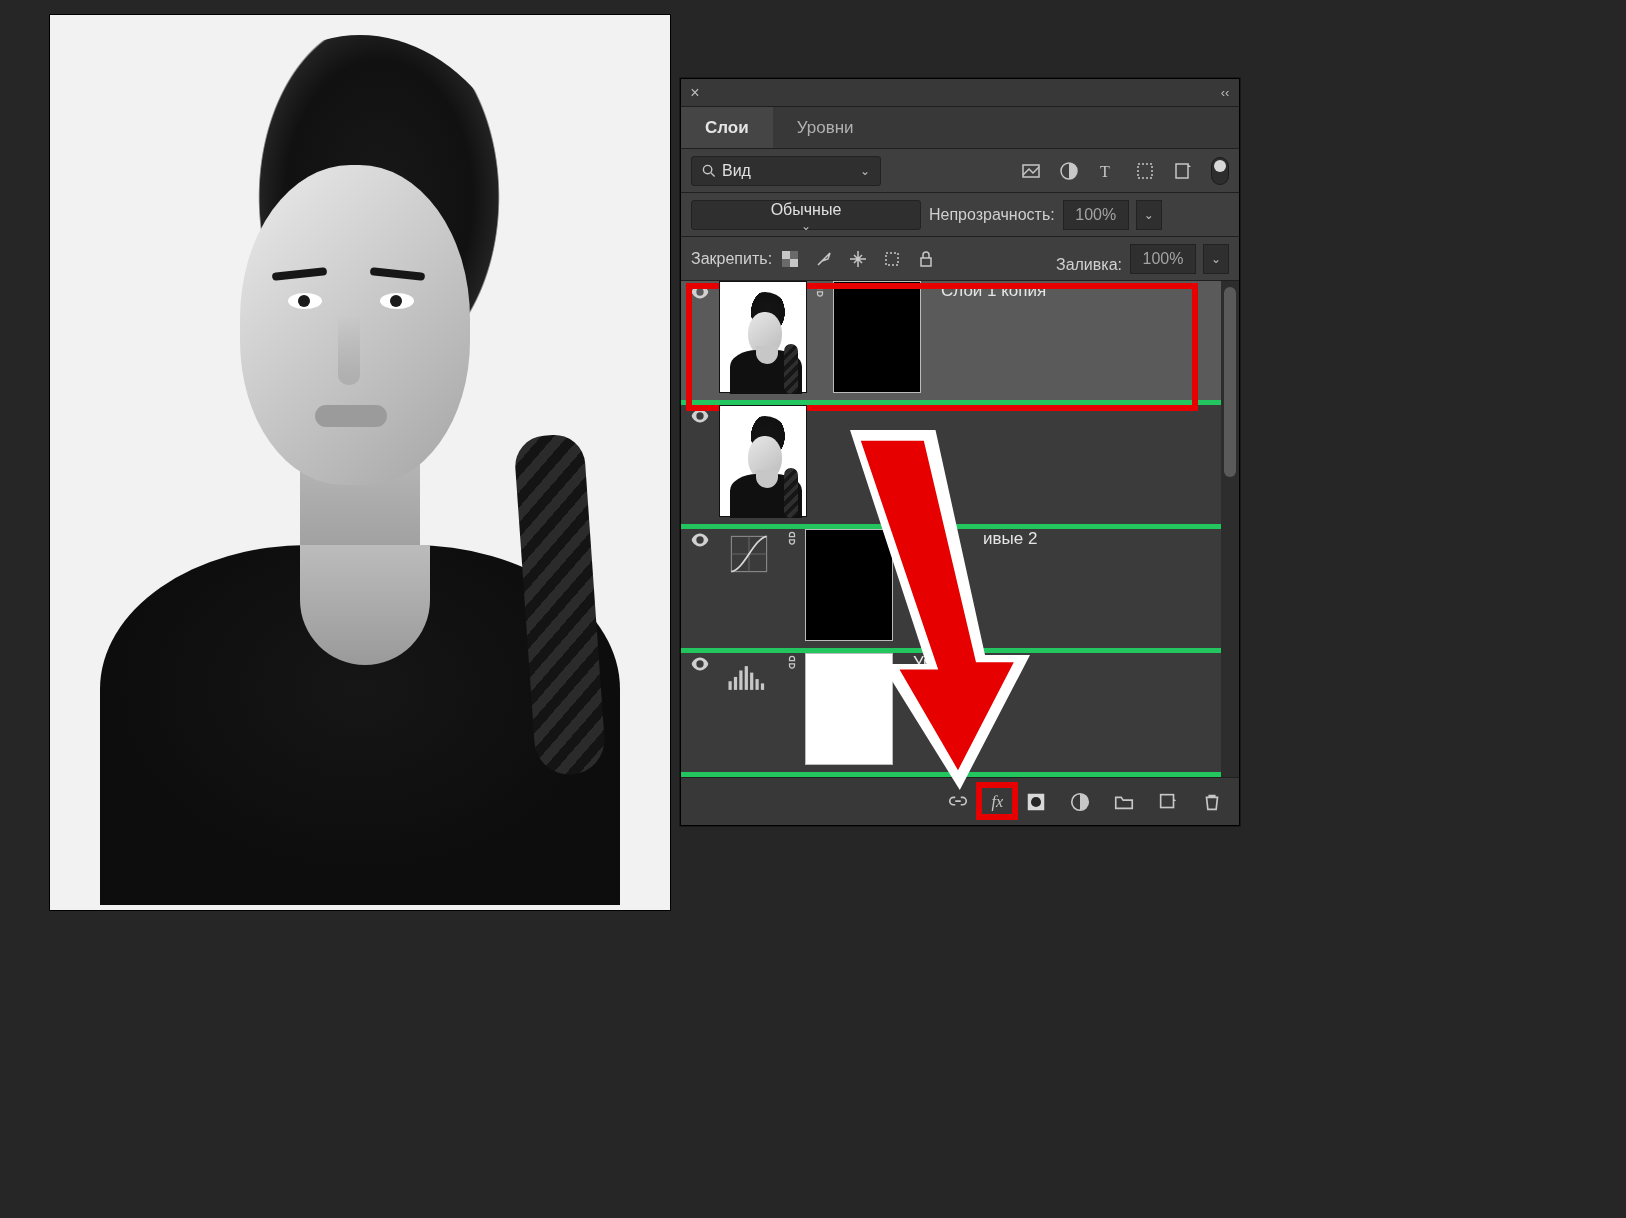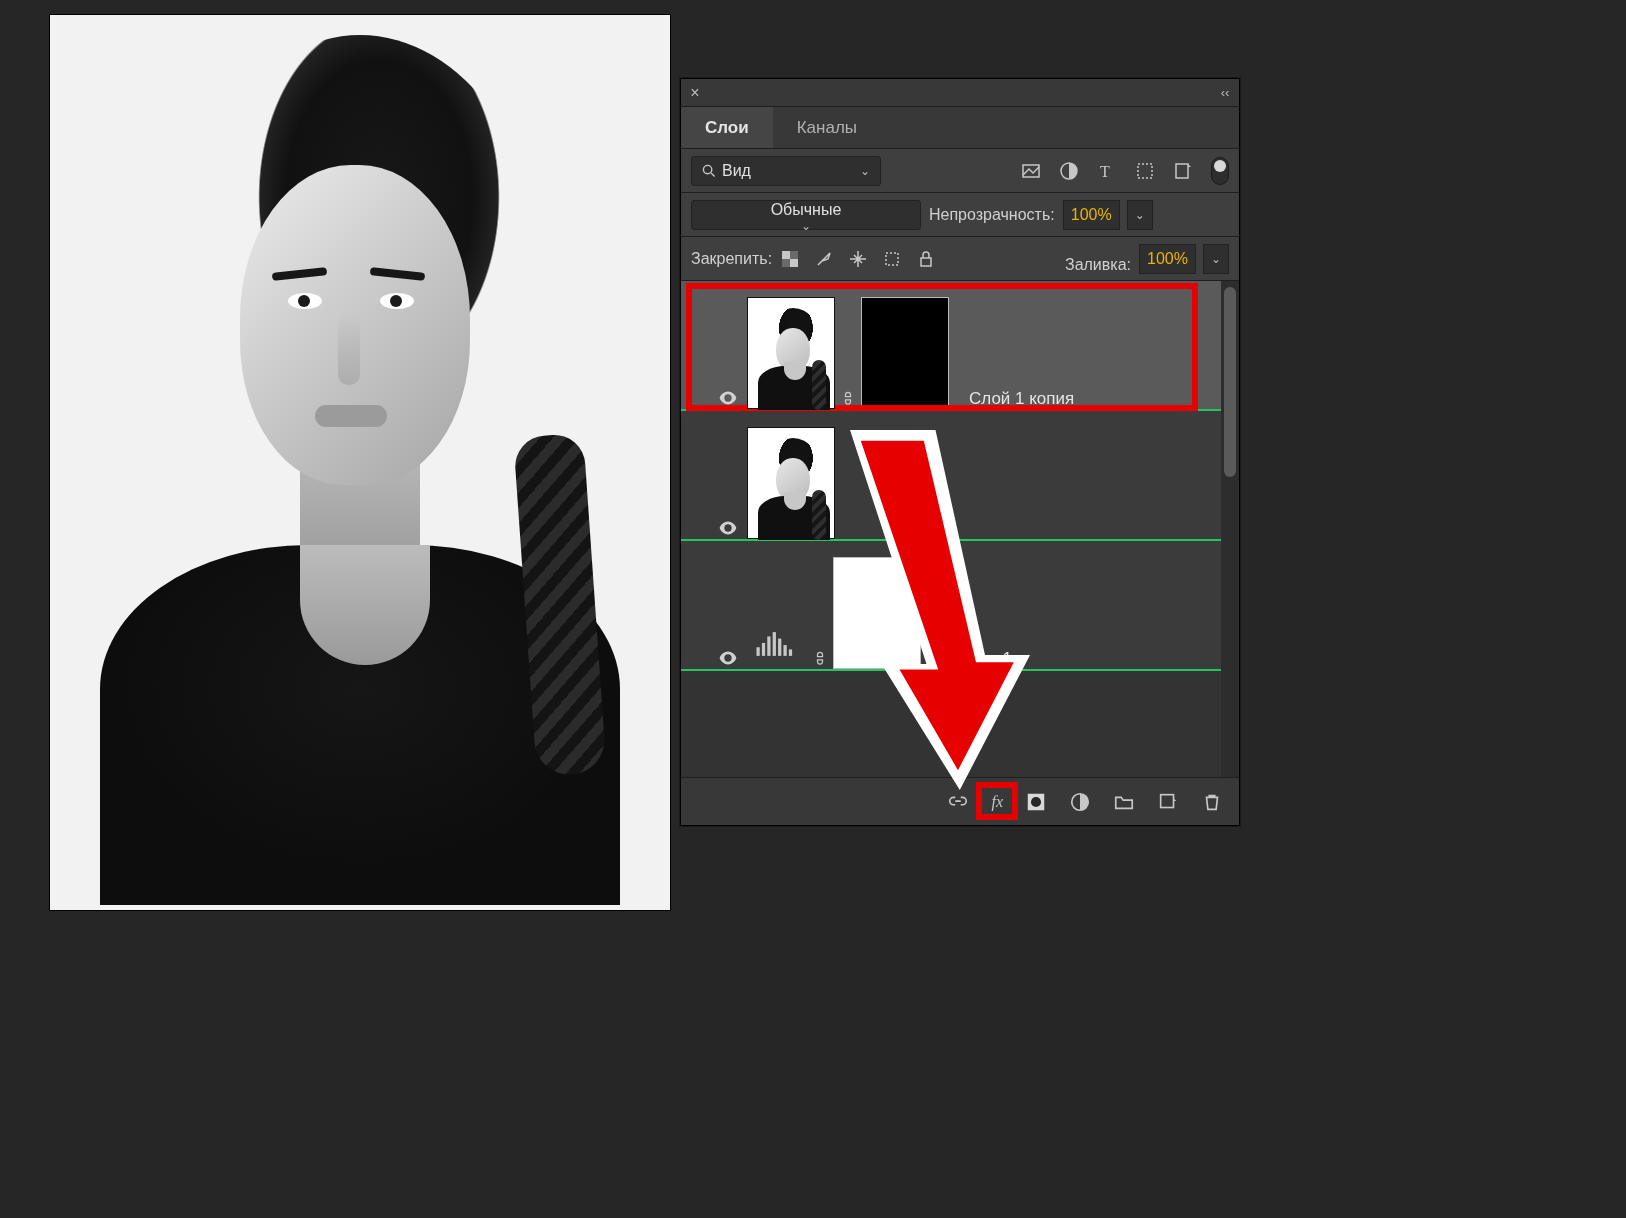--- a/index.html
+++ b/index.html
@@ -146,44 +146,43 @@
   .filters svg, .filters span.icon { width:20px; height:20px; display:block;}
   .pill{
     width:18px; height:28px; background:#2d2d2d;
     border-radius:10px; border:1px solid #1b1b1b; position:relative;
   }
   .pill::after{ content:""; position:absolute; left:2px; top:2px; width:12px; height:12px; background:#d7d7d7; border-radius:50%;}
 
   .select.blend{ width:230px;flex-direction:column;}
   .lab{ color:#d0d0d0; font-size:16px; }
   .valbox{
-    height:30px; width:57px; background:var(--bg-input);
+    height:30px; width:66px; background:var(--bg-input);
     border:1px solid #222; display:flex; align-items:center; justify-content:center;
-    color:#eab308;
+    color:#a3a3a3;
   }
   .drop{ width:26px; height:30px; background:var(--bg-input);
     border:1px solid #222; display:flex; align-items:center; justify-content:center; color:#c7c7c7; margin-left:-1px;}
 
   .lockicons{ display:flex; gap:14px; align-items:center; color:#c7c7c7;}
   .lockicons svg{ width:20px; height:20px;}
   .row3 .fill-controls{ margin-left:auto; display:flex; align-items:flex-end; gap:8px;}
 
   
   .layers{
     position:relative;
     flex:1; overflow:hidden;
     background:#333;
     display:flex; flex-direction:column;
   }
   .layer{
-    display:flex; align-items:flex-end;
+    display:flex; align-items:flex-start;
     height:130px;
-    border-bottom:2px solid #22c55e;
+    border-bottom:5px solid #22c55e;
     background:#3b3b3b;
-    padding-left:28px;
   }
   .layer.sel{ background:var(--bg-row-selected); }
   .eye{
     width:38px; display:flex; align-items:center; justify-content:center;
     color:#d0d0d0;
   }
   .eye svg{ width:22px; height:22px;}
   .thumb{
     width:88px; height:112px; background:#fff; border:1px solid #111;
     position:relative; flex:none;
@@ -273,21 +272,21 @@
 
 <div class="panel">
 
   <div class="panel-header">
     <div class="close">×</div>
     <div class="coll">‹‹</div>
   </div>
 
   <div class="tabs">
     <div class="tab active">Слои</div>
-    <div class="tab">Каналы</div>
+    <div class="tab">Уровни</div>
     <div class="menu">
       <svg viewBox="0 0 20 20">
           <path d="M2 4h16M2 10h16M2 16h16" stroke="#c7c7c7" stroke-width="2"></path>
         </svg>
     </div>
   </div>
 
   <div class="row1">
     <div class="select search">
       <span style="display:flex;align-items:center;gap:6px">
@@ -423,20 +422,42 @@
         <div class="mini">
             <div class="h"></div>
             <div class="f"></div>
             <div class="s"></div>
             <div class="b"></div>
           </div>
       </div>
       <div class="lname"></div>
     </div>
 
+    <div class="layer adj">
+      <div class="eye">
+        <svg viewBox="0 0 24 24">
+            <path d="M12 5c-5 0-9 5-9 7s4 7 9 7 9-5 9-7-4-7-9-7zm0 11a4 4 0 110-8 4 4 0 010 8z" fill="#d0d0d0"></path>
+          </svg>
+      </div>
+      <div class="thumb">
+        <svg viewBox="0 0 40 40" width="44" height="44">
+          <rect x="4" y="4" width="32" height="32" stroke="#8a8a8a" fill="none"></rect>
+          <line x1="4" y1="20" x2="36" y2="20" stroke="#666"></line>
+          <line x1="20" y1="4" x2="20" y2="36" stroke="#666"></line>
+          <path d="M4 36 C 16 34, 24 6, 36 4" stroke="#d8d8d8" fill="none" stroke-width="1.6"></path>
+        </svg>
+      </div>
+      <div class="link">
+        <svg viewBox="0 0 16 24" width="14" height="20">
+            <path d="M5 7a3 3 0 016 0v2H5zM5 15a3 3 0 006 0v-2H5z" stroke="#c7c7c7" fill="none" stroke-width="1.5"></path>
+          </svg>
+      </div>
+      <div class="mask black"></div>
+      <div class="lname" style="margin-left:90px">ивые 2</div>
+    </div>
 
     <div class="layer adj">
       <div class="eye">
         <svg viewBox="0 0 24 24">
             <path d="M12 5c-5 0-9 5-9 7s4 7 9 7 9-5 9-7-4-7-9-7zm0 11a4 4 0 110-8 4 4 0 010 8z" fill="#d0d0d0"></path>
           </svg>
       </div>
       <div class="thumb">
         <svg viewBox="0 0 50 30" width="54" height="34">
           <rect x="6" y="18" width="3" height="8" fill="#c7c7c7"></rect>

